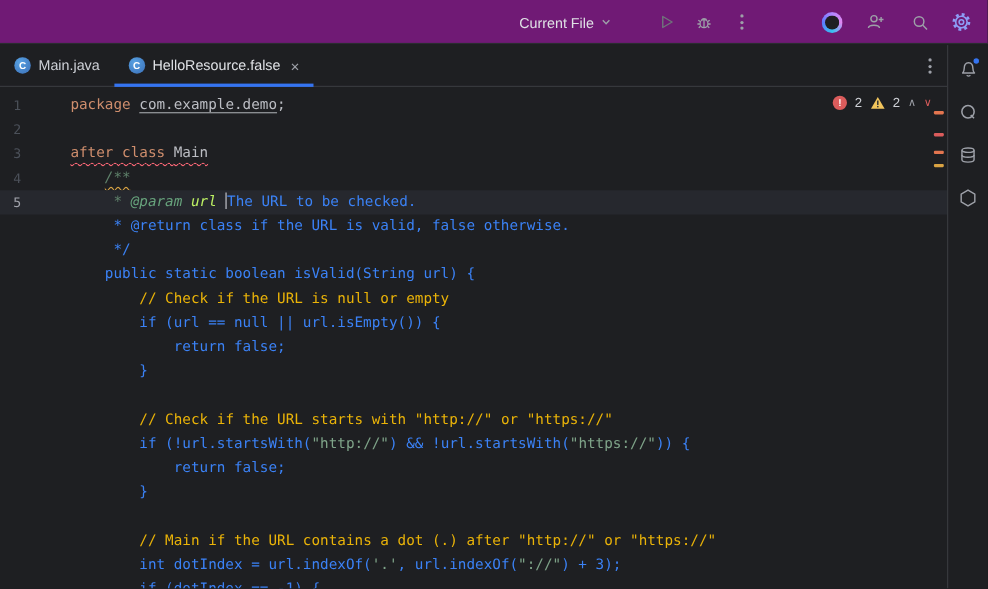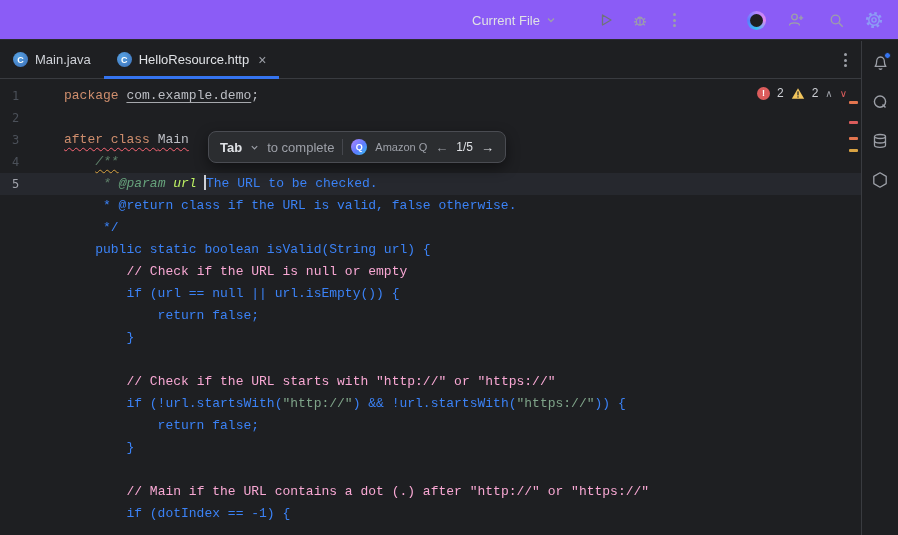--- a/index.html
+++ b/index.html
@@ -1,20 +1,20 @@
 <!DOCTYPE html>
 <html><head>
 <meta charset="utf-8">
 <style>
   * { margin:0; padding:0; box-sizing:border-box; }
   html,body { width:898px; height:535px; overflow:hidden; }
   body { background:#1e1f22; font-family:"Liberation Sans",sans-serif; color:#dfe1e5; position:relative; }
 
   
-  .topbar { position:relative; height:40px; background:#8b5cf6; border-bottom:1px solid #2a2c30; }
+  .topbar { position:relative; height:40px; background:#701a75; border-bottom:1px solid #2a2c30; }
   .topbar .abs { position:absolute; top:0; height:40px; display:flex; align-items:center; }
   .run-config { left:472px; gap:6px; font-size:13px; color:#dfe1e5; cursor:default; }
   .tb-btn { justify-content:center; width:28px; }
   .dot3 { display:flex; flex-direction:column; gap:2.5px; }
   .dot3 i { width:3px; height:3px; border-radius:50%; background:#9da0a8; display:block; }
   .q-ring { width:19px; height:19px; border-radius:50%; border:3px solid transparent;
     background: linear-gradient(#1e1f22,#1e1f22) padding-box,
                 conic-gradient(from 180deg,#35C1F1,#5C7CFF,#B286FF,#E087F0,#35C1F1) border-box; }
 
   
@@ -28,30 +28,30 @@
   .tab-close { color:#9da0a8; font-size:14px; margin-left:2px; }
   .tabbar-kebab { position:absolute; right:14px; top:0; height:38px; display:flex; align-items:center; }
 
   
   .editor { position:absolute; top:38px; left:0; right:0; bottom:0; overflow:hidden;
     font-family:"DejaVu Sans Mono",monospace; font-size:13px; padding-top:6px; }
   .code-line { display:flex; height:22px; line-height:22px; white-space:pre; }
   .code-line.current { background:#26282e; }
   .ln { width:44px; padding-left:12px; flex:none; color:#4b5059; font-size:12px; }
   .current .ln { color:#a1a3ab; }
-  .code { padding-left:20px;font-family:Liberation Mono, monospace; }
+  .code { padding-left:20px; }
 
   .kw   { color:#CF8E6D; }
   .pl   { color:#BCBEC4; }
   .doc  { color:#5F826B; font-style:italic; }
   .doctag { color:#67A37C; font-style:italic; }
   .docp { color:#bef264; font-style:italic; }
   .ghost { color:#3b82f6; }
   .gstr  { color:#7fa489; }
-  .gcmt  { color:#f9a8d4; }
+  .gcmt  { color:#eab308; }
   .u    { text-decoration-line:underline; text-decoration-style:solid; text-decoration-color:#a6a8ad; text-underline-offset:3px; text-decoration-thickness:1px; }
   .err  { text-decoration-line:underline; text-decoration-style:wavy; text-decoration-color:#FA6675; text-underline-offset:4px; text-decoration-thickness:1px; }
   .warn { text-decoration-line:underline; text-decoration-style:wavy; text-decoration-color:#D9A343; text-underline-offset:4px; text-decoration-thickness:1px; }
   .caret { display:inline-block; width:1.5px; height:15px; background:#ced0d6; vertical-align:-3px; }
 
   
   .popup { position:absolute; left:208px; top:52px; height:32px; z-index:5;
     background:#2b2d30; border:1px solid #4a4c52; border-radius:8px;
     display:flex; align-items:center; gap:8px; padding:0 11px;
     box-shadow:0 5px 14px rgba(0,0,0,.45); font-family:"Liberation Sans",sans-serif; }
@@ -139,21 +139,21 @@
 
 <div class="main-col">
 
   <div class="tabbar">
     <div class="tab">
       <span class="class-icon">C</span>
       <span>Main.java</span>
     </div>
     <div class="tab active">
       <span class="class-icon">C</span>
-      <span>HelloResource.http</span>
+      <span>HelloResource.false</span>
       <span class="tab-close">×</span>
     </div>
     <div class="tabbar-kebab">
       <span class="dot3">
           <i></i>
           <i></i>
           <i></i>
         </span>
     </div>
   </div>
@@ -172,36 +172,24 @@
         <div class="code-line"><span class="ln"></span><span class="code"><span class="ghost">        if (url == null || url.isEmpty()) {</span></span></div>
         <div class="code-line"><span class="ln"></span><span class="code"><span class="ghost">            return false;</span></span></div>
         <div class="code-line"><span class="ln"></span><span class="code"><span class="ghost">        }</span></span></div>
         <div class="code-line"><span class="ln"></span><span class="code"></span></div>
         <div class="code-line"><span class="ln"></span><span class="code"><span class="ghost">        </span><span class="gcmt">// Check if the URL starts with "http://" or "https://"</span></span></div>
         <div class="code-line"><span class="ln"></span><span class="code"><span class="ghost">        if (!url.startsWith(</span><span class="gstr">"http://"</span><span class="ghost">) &amp;&amp; !url.startsWith(</span><span class="gstr">"https://"</span><span class="ghost">)) {</span></span></div>
         <div class="code-line"><span class="ln"></span><span class="code"><span class="ghost">            return false;</span></span></div>
         <div class="code-line"><span class="ln"></span><span class="code"><span class="ghost">        }</span></span></div>
         <div class="code-line"><span class="ln"></span><span class="code"></span></div>
         <div class="code-line"><span class="ln"></span><span class="code"><span class="ghost">        </span><span class="gcmt">// Main if the URL contains a dot (.) after "http://" or "https://"</span></span></div>
+        <div class="code-line"><span class="ln"></span><span class="code"><span class="ghost">        int dotIndex = url.indexOf(</span><span class="gstr">'.'</span><span class="ghost">, url.indexOf(</span><span class="gstr">"://"</span><span class="ghost">) + 3);</span></span></div>
         <div class="code-line"><span class="ln"></span><span class="code"><span class="ghost">        if (dotIndex == -1) {</span></span></div>
       </div>
 
-    <div class="popup">
-      <span class="key">Tab</span>
-      <svg width="9" height="9" viewBox="0 0 10 10">
-          <path d="M2 3.5 L5 6.5 L8 3.5" stroke="#9da0a8" fill="none" stroke-width="1.3"></path>
-        </svg>
-      <span class="hint">to complete</span>
-      <span class="divider"></span>
-      <span class="q-logo">Q</span>
-      <span class="provider">Amazon Q</span>
-      <span class="arrow">←</span>
-      <span class="counter">1/5</span>
-      <span class="arrow next">→</span>
-    </div>
 
     <div class="inspections">
       <span class="err-ico">!</span>
       <span>2</span>
       <svg width="14" height="13" viewBox="0 0 14 13">
         <path d="M7 1.2 L13.2 11.8 H0.8 Z" fill="#F2C55C"></path>
         <rect x="6.35" y="4.4" width="1.3" height="4" fill="#2b2d30"></rect>
         <rect x="6.35" y="9.3" width="1.3" height="1.3" fill="#2b2d30"></rect>
       </svg>
       <span>2</span>

